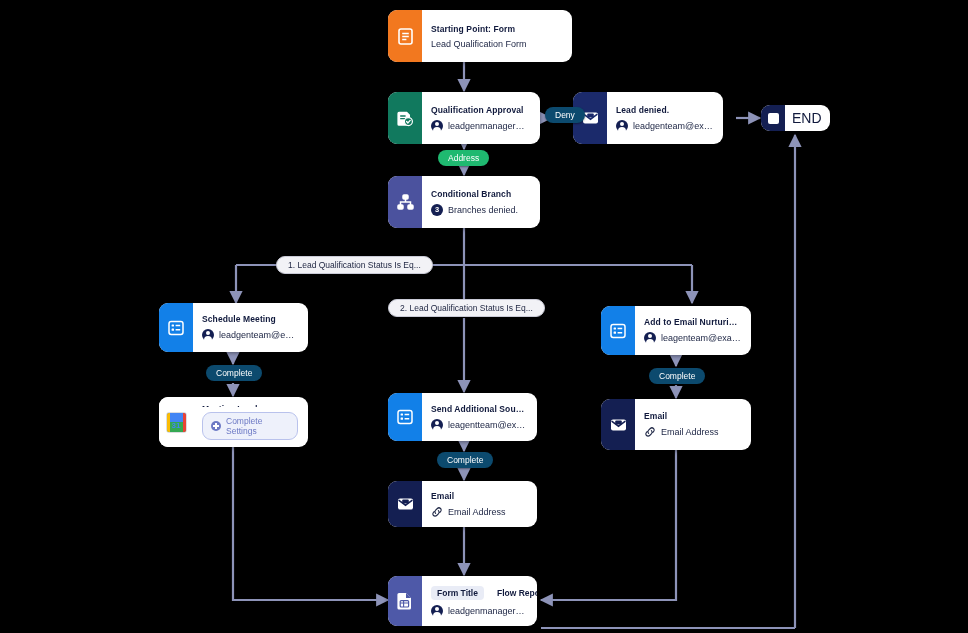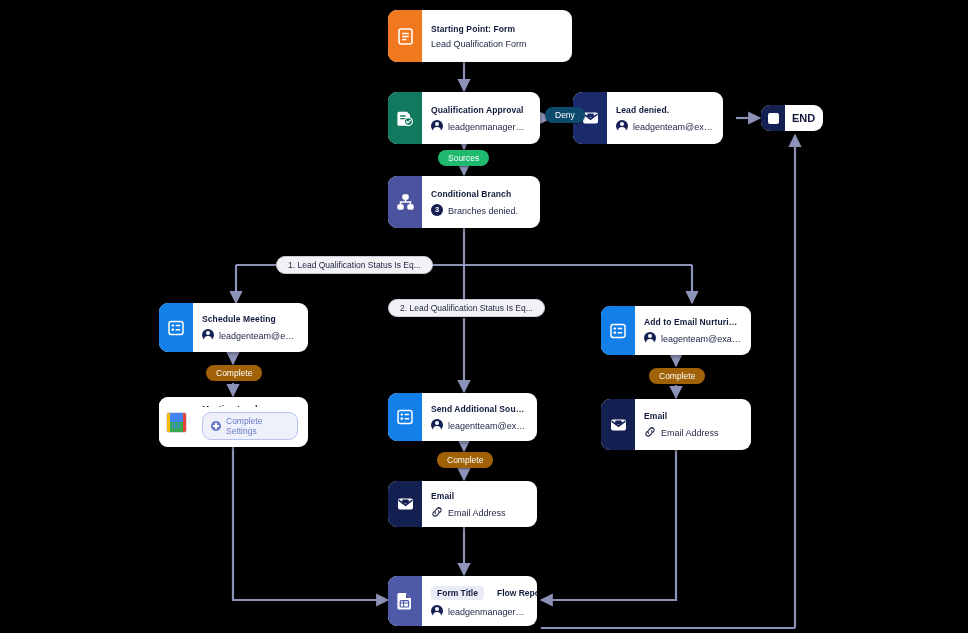--- a/index.html
+++ b/index.html
@@ -31,21 +31,21 @@
     padding:7px 10px 7px 9px;
     display:flex;flex-direction:column;justify-content:center;gap:5px;
     min-width:0;
   }
   .title{
     font-size:8.5px;font-weight:bold;color:#111a3d;letter-spacing:.1px;
     white-space:nowrap;overflow:hidden;text-overflow:ellipsis;
   }
   .sub{
     font-size:9px;color:#222a48;
-    display:flex;align-items:flex-end;gap:5px;
+    display:flex;align-items:center;gap:5px;
     white-space:nowrap;overflow:hidden;
   }
   .sub .txt{overflow:hidden;text-overflow:ellipsis;white-space:nowrap;}
 
   
   .ic-orange{background:#f2781f;}
   .ic-green{background:#11795e;}
   .ic-navy{background:#1b2a6b;}
   .ic-deepnavy{background:#141f52;}
   .ic-purple{background:#4b529e;}
@@ -82,21 +82,21 @@
     color:#fff;
     font-size:8.5px;
     padding:3px 10px;
     text-align:center;
     white-space:nowrap;
     z-index:4;
     box-shadow:0 1px 2px rgba(0,0,0,.4);
   }
   .pill-approve{background:#1fb970;}
   .pill-deny{background:#0c4a6e;}
-  .pill-complete{background:#a16207;}
+  .pill-complete{background:#0c4a6e;}
 
   .cond{
     position:absolute;
     background:#f2f2f6;
     border:1px solid #c9cad6;
     border-radius:11px;
     color:#1d2440;
     font-size:8.5px;
     padding:3px 11px;
     white-space:nowrap;
@@ -116,21 +116,21 @@
     height:26px;
   }
   .endnode .sq{
     width:24px;height:26px;background:#141f52;
     display:flex;align-items:center;justify-content:center;
   }
   .endnode .sq i{
     display:block;width:11px;height:11px;background:#fff;border-radius:2px;
   }
   .endnode .lbl{
-    font-size:11px;color:#111a3d;padding:0 8px 0 7px;font-weight:bold;
+    font-size:14px;color:#111a3d;padding:0 8px 0 7px;font-weight:normal;
   }
 
   
   .cs-btn{
     display:flex;align-items:center;justify-content:center;gap:5px;
     background:#eef1fb;
     border:1px solid #b9c2ec;
     border-radius:9px;
     color:#6b78c4;
     font-size:8.5px;
@@ -280,21 +280,21 @@
     </div>
   </div>
 
   <div class="endnode" style="left:761px;top:105px;">
     <div class="sq">
         <i></i>
       </div>
     <div class="lbl">END</div>
   </div>
 
-  <div class="pill pill-approve" style="left:438px;top:150px;">Sources</div>
+  <div class="pill pill-approve" style="left:438px;top:150px;">Address</div>
 
   <div class="node" style="left:388px;top:176px;width:152px;height:52px;">
     <div class="icon ic-purple">
       <svg width="17" height="16" viewBox="0 0 17 16" fill="none" stroke="#fff" stroke-width="1.5">
         <rect x="6" y="1" width="5" height="4" rx="1" fill="#fff"></rect>
         <rect x="1" y="11" width="5" height="4" rx="1" fill="#fff"></rect>
         <rect x="11" y="11" width="5" height="4" rx="1" fill="#fff"></rect>
         <path d="M8.5 5v3M3.5 11V8h10v3"></path>
       </svg>
     </div>

